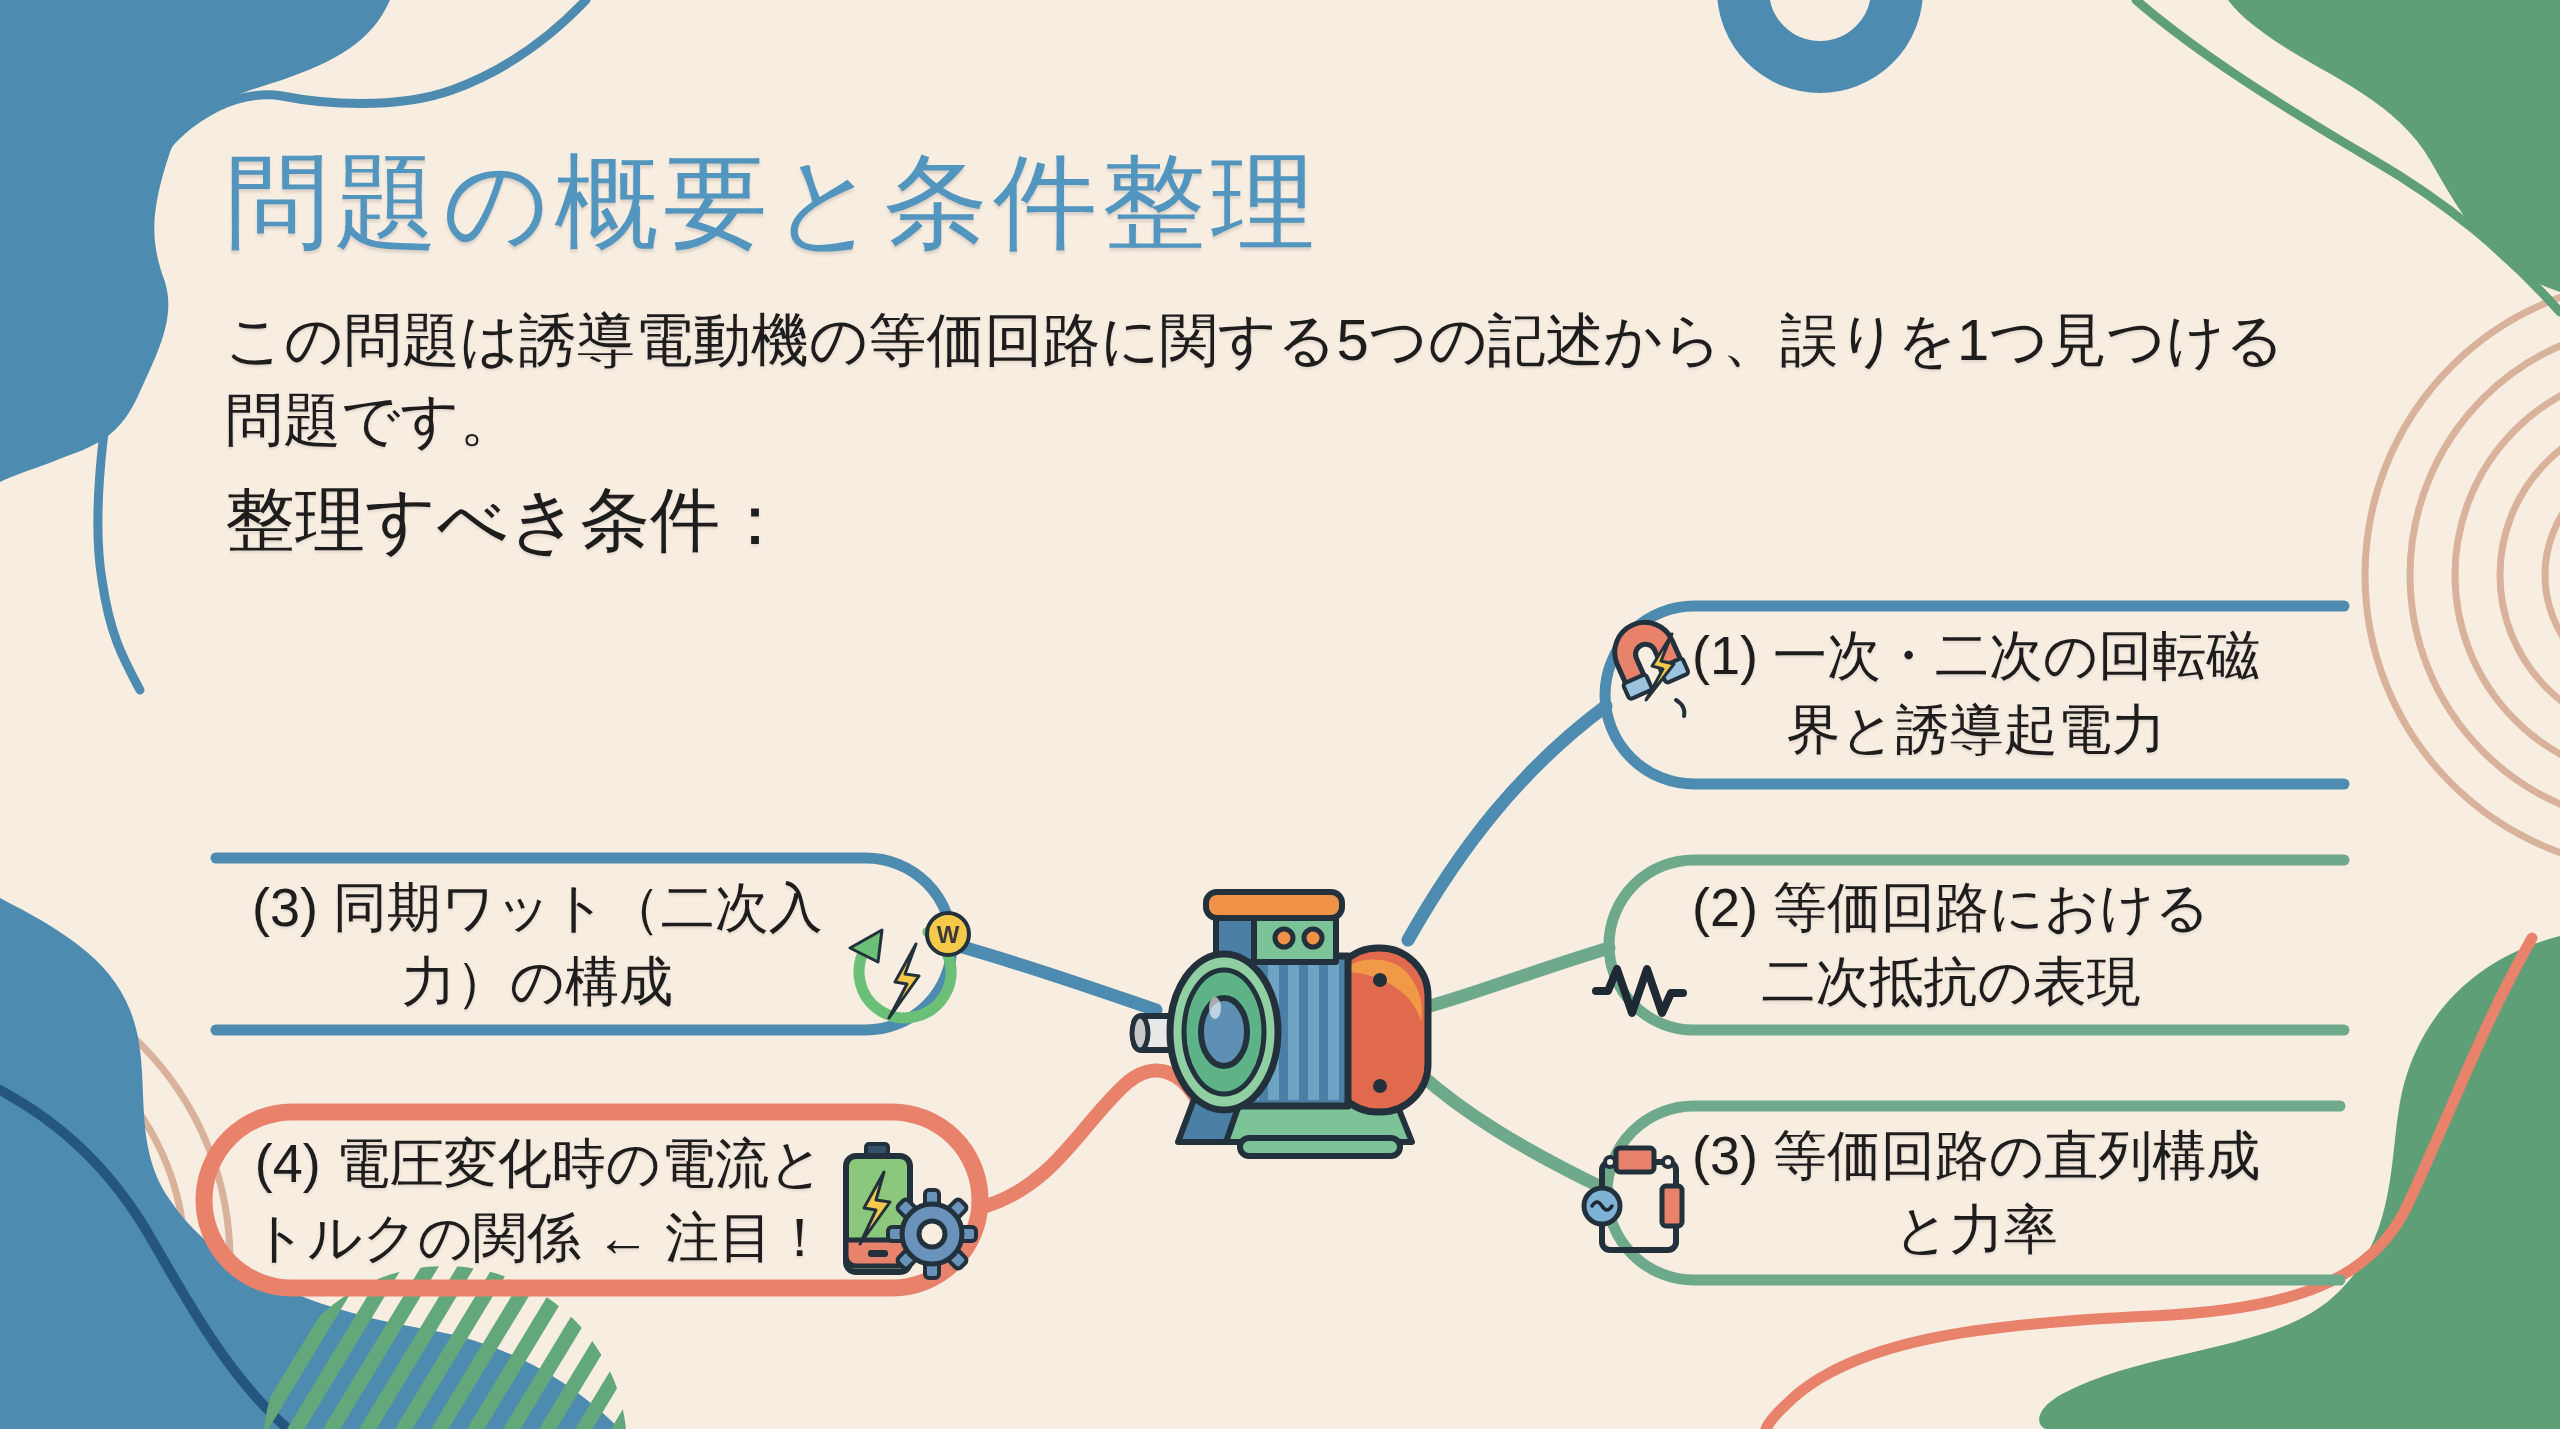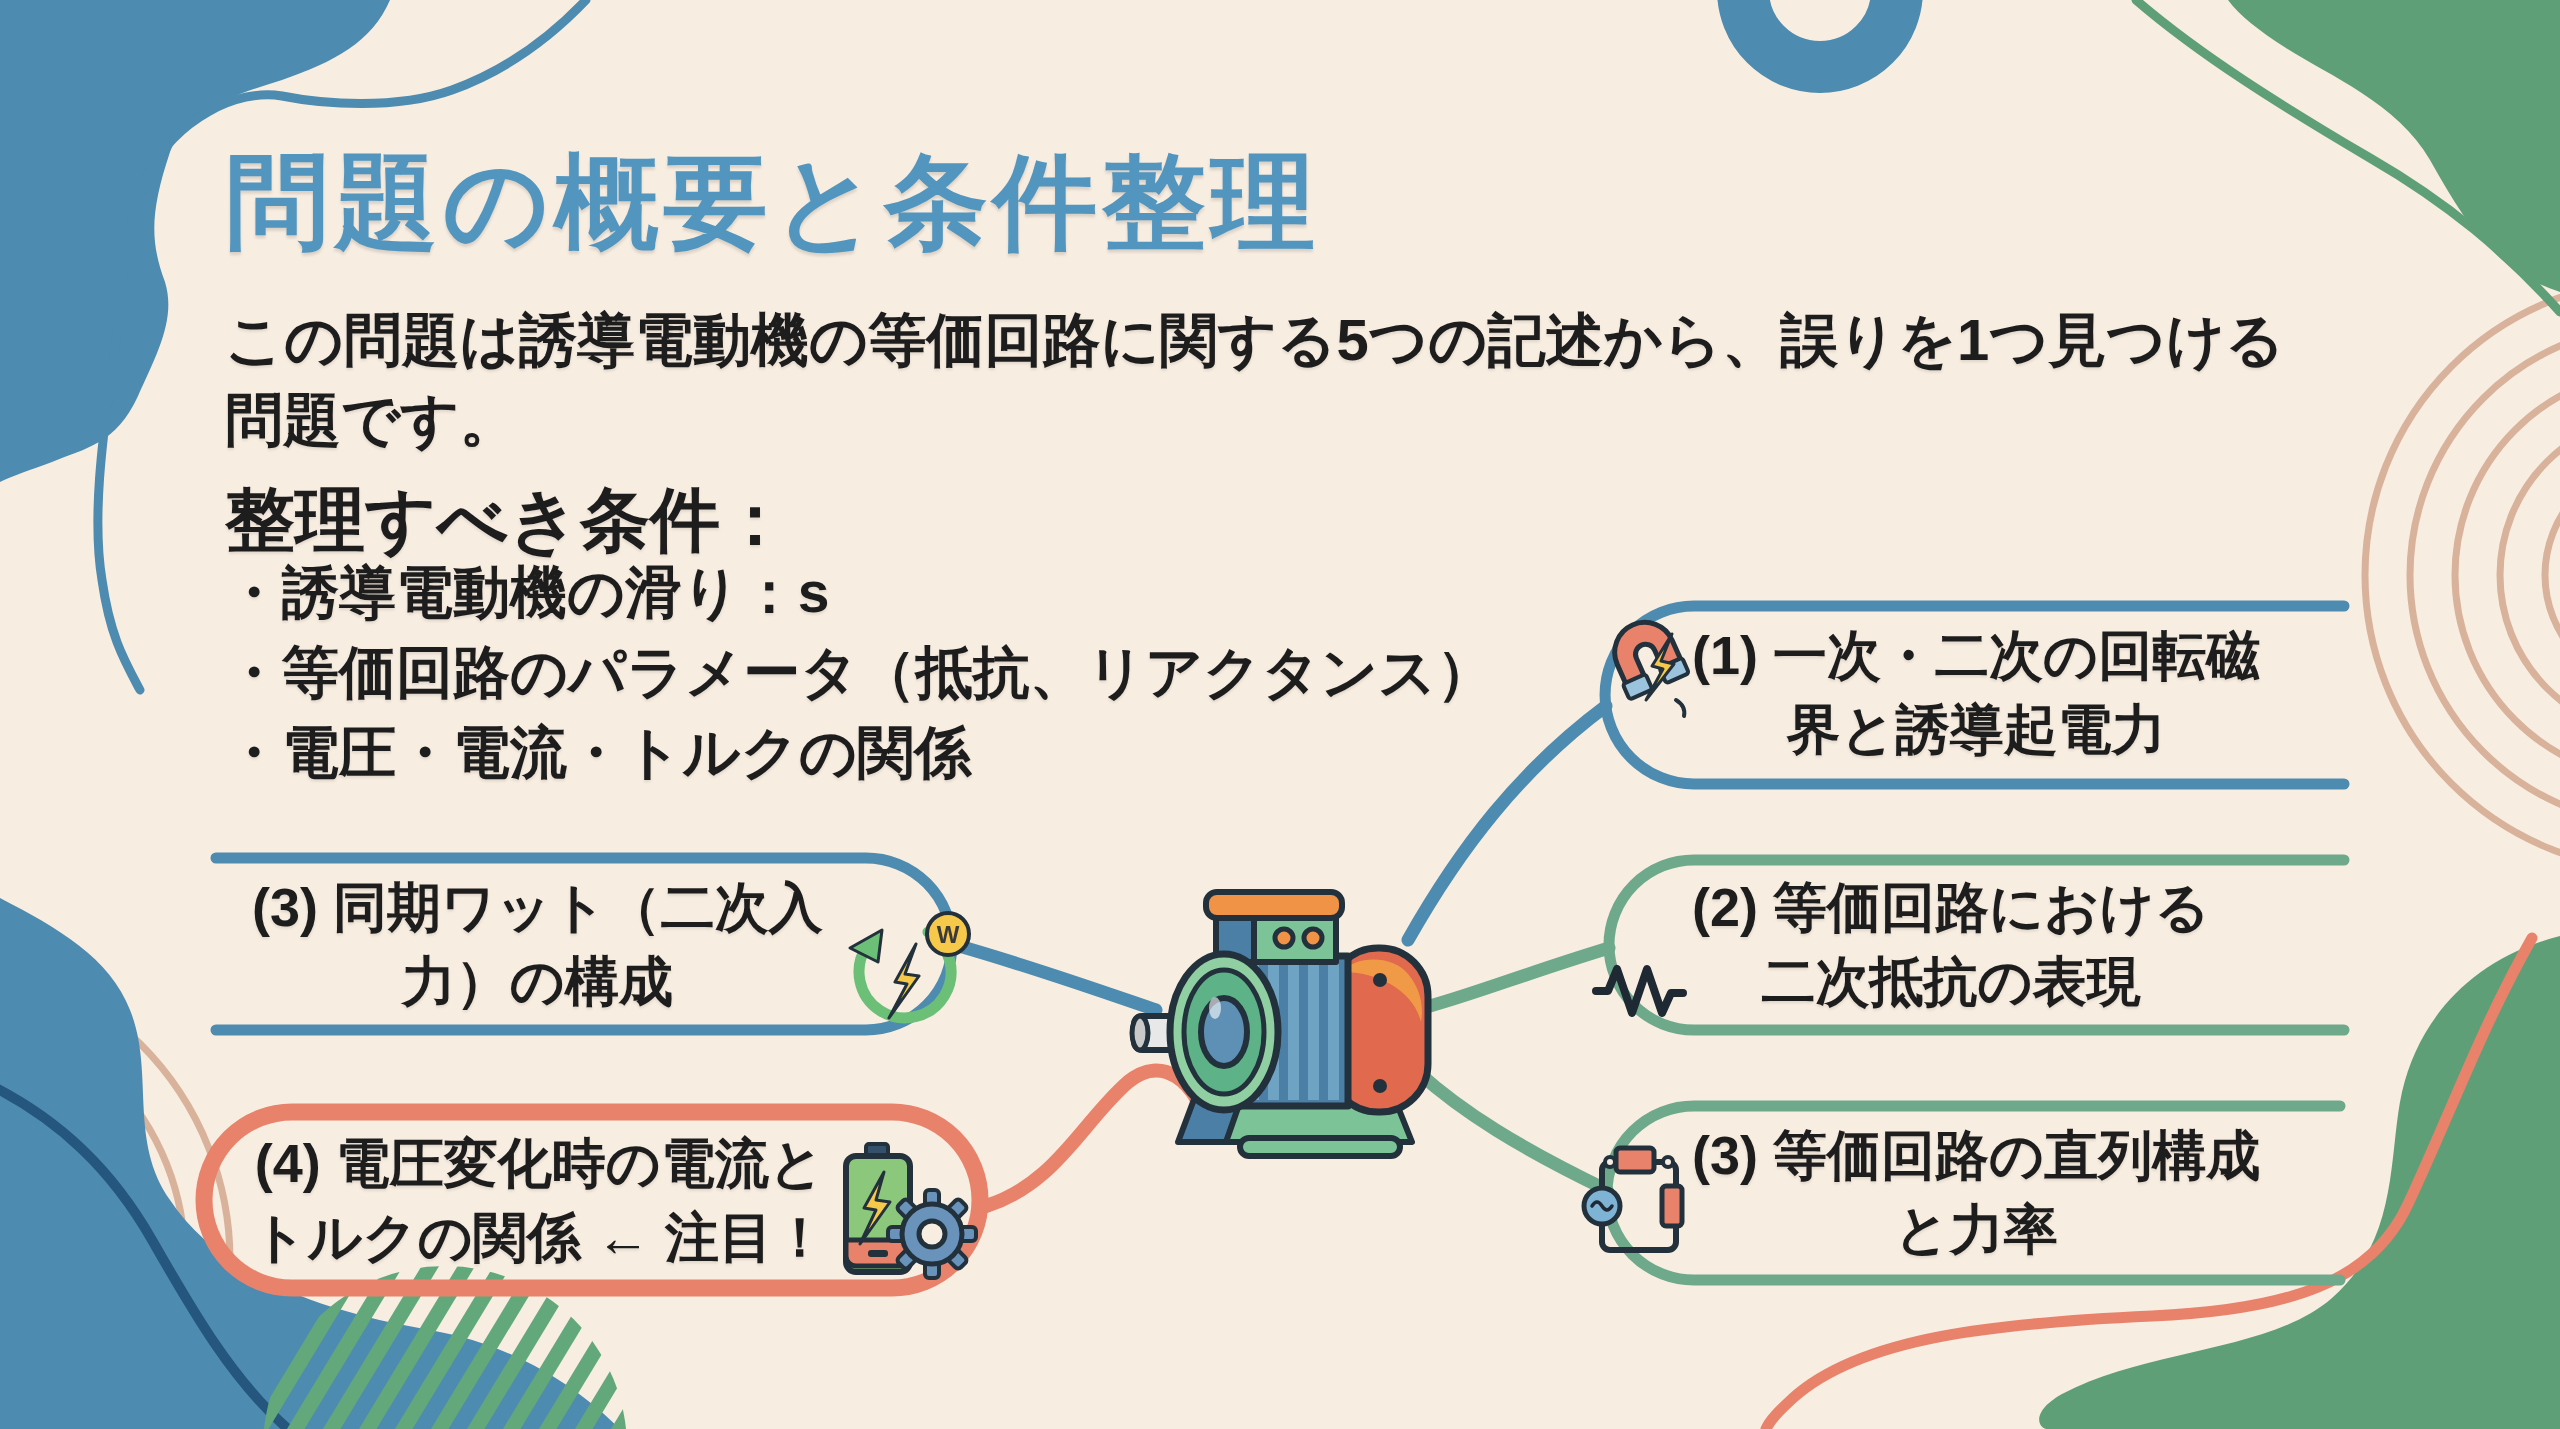--- a/index.html
+++ b/index.html
@@ -1,20 +1,20 @@
 <!DOCTYPE html>
 <html><head>
 <meta charset="utf-8">
 <style>
   html,body{margin:0;padding:0;}
   body{width:2560px;height:1429px;overflow:hidden;
        font-family:"Liberation Sans","DejaVu Sans",sans-serif;}
   .canvas{position:relative;width:2560px;height:1429px;background:#F8EDE1;overflow:hidden;}
   svg.decor{position:absolute;left:0;top:0;width:2560px;height:1429px;display:block;}
-  .txt{position:absolute;font-weight:bold;color:#1D1D1D;white-space:nowrap;
+  .txt{position:absolute;font-weight:normal;color:#1D1D1D;white-space:nowrap;
        text-shadow:0 2px 3px rgba(0,0,0,0.10);}
   .title{left:225px;top:146px;font-size:104px;line-height:112px;color:#5296C0;
          letter-spacing:5px;text-shadow:0 3px 3px rgba(0,0,0,0.12);}
   .intro{left:225px;top:300px;font-size:58px;line-height:80px;}
   .cond-head{left:225px;top:482px;font-size:70px;line-height:76px;}
   .cond-list{left:225px;top:552px;font-size:57px;line-height:80px;}
   .bubble-text{font-size:54px;line-height:74px;text-align:center;}
   .bt1{left:1692px;top:618px;}
   .bt2{left:1692px;top:870px;}
   .bt3{left:1692px;top:1118px;}
@@ -223,25 +223,20 @@
 
   <div class="txt title">問題の概要と条件整理</div>
 
   <div class="txt intro">
     <div>この問題は誘導電動機の等価回路に関する5つの記述から、誤りを1つ見つける</div>
     <div>問題です。</div>
   </div>
 
   <div class="txt cond-head">整理すべき条件：</div>
 
-  <div class="txt cond-list">
-    <div>・誘導電動機の滑り：s</div>
-    <div>・等価回路のパラメータ（抵抗、リアクタンス）</div>
-    <div>・電圧・電流・トルクの関係</div>
-  </div>
 
   <div class="txt bubble-text bt1">
     <div>(1) 一次・二次の回転磁</div>
     <div>界と誘導起電力</div>
   </div>
 
   <div class="txt bubble-text bt2">
     <div>(2) 等価回路における</div>
     <div>二次抵抗の表現</div>
   </div>

